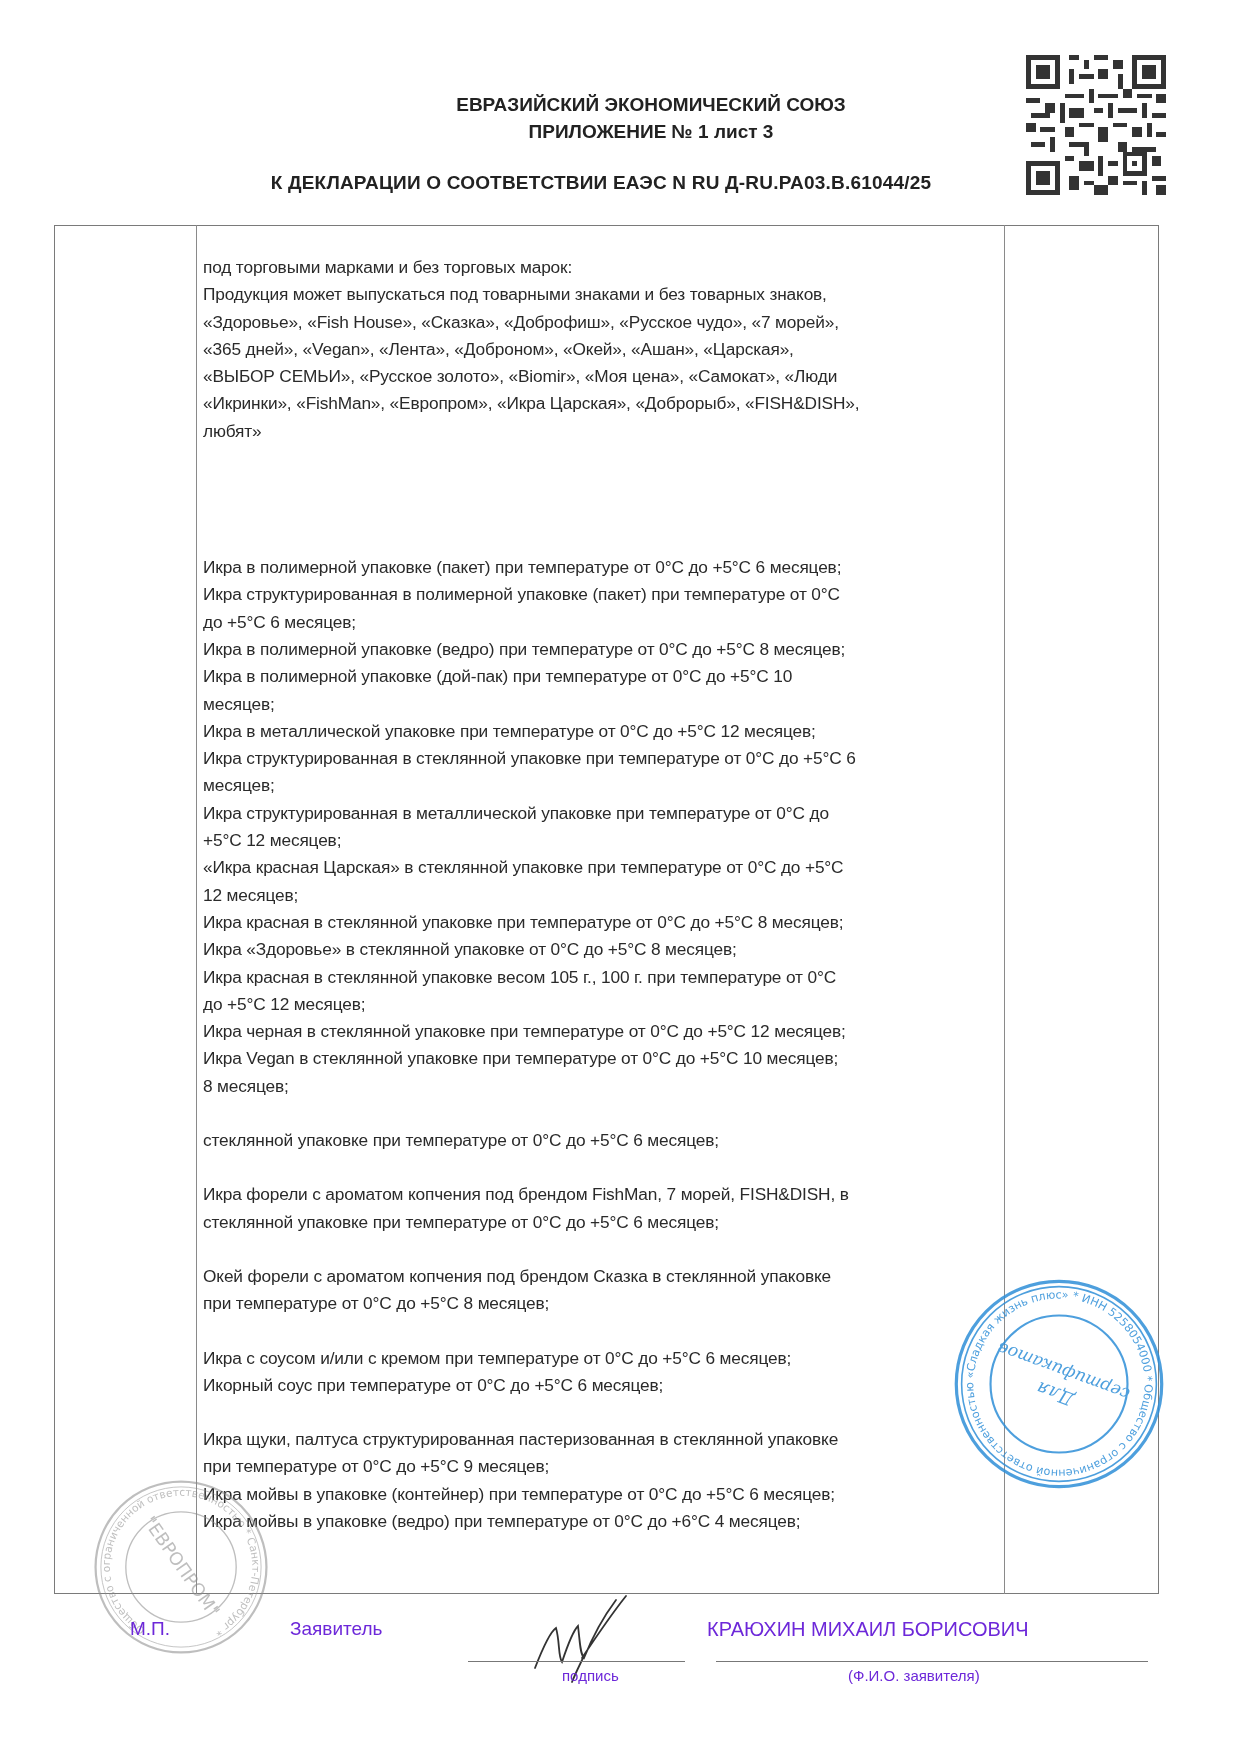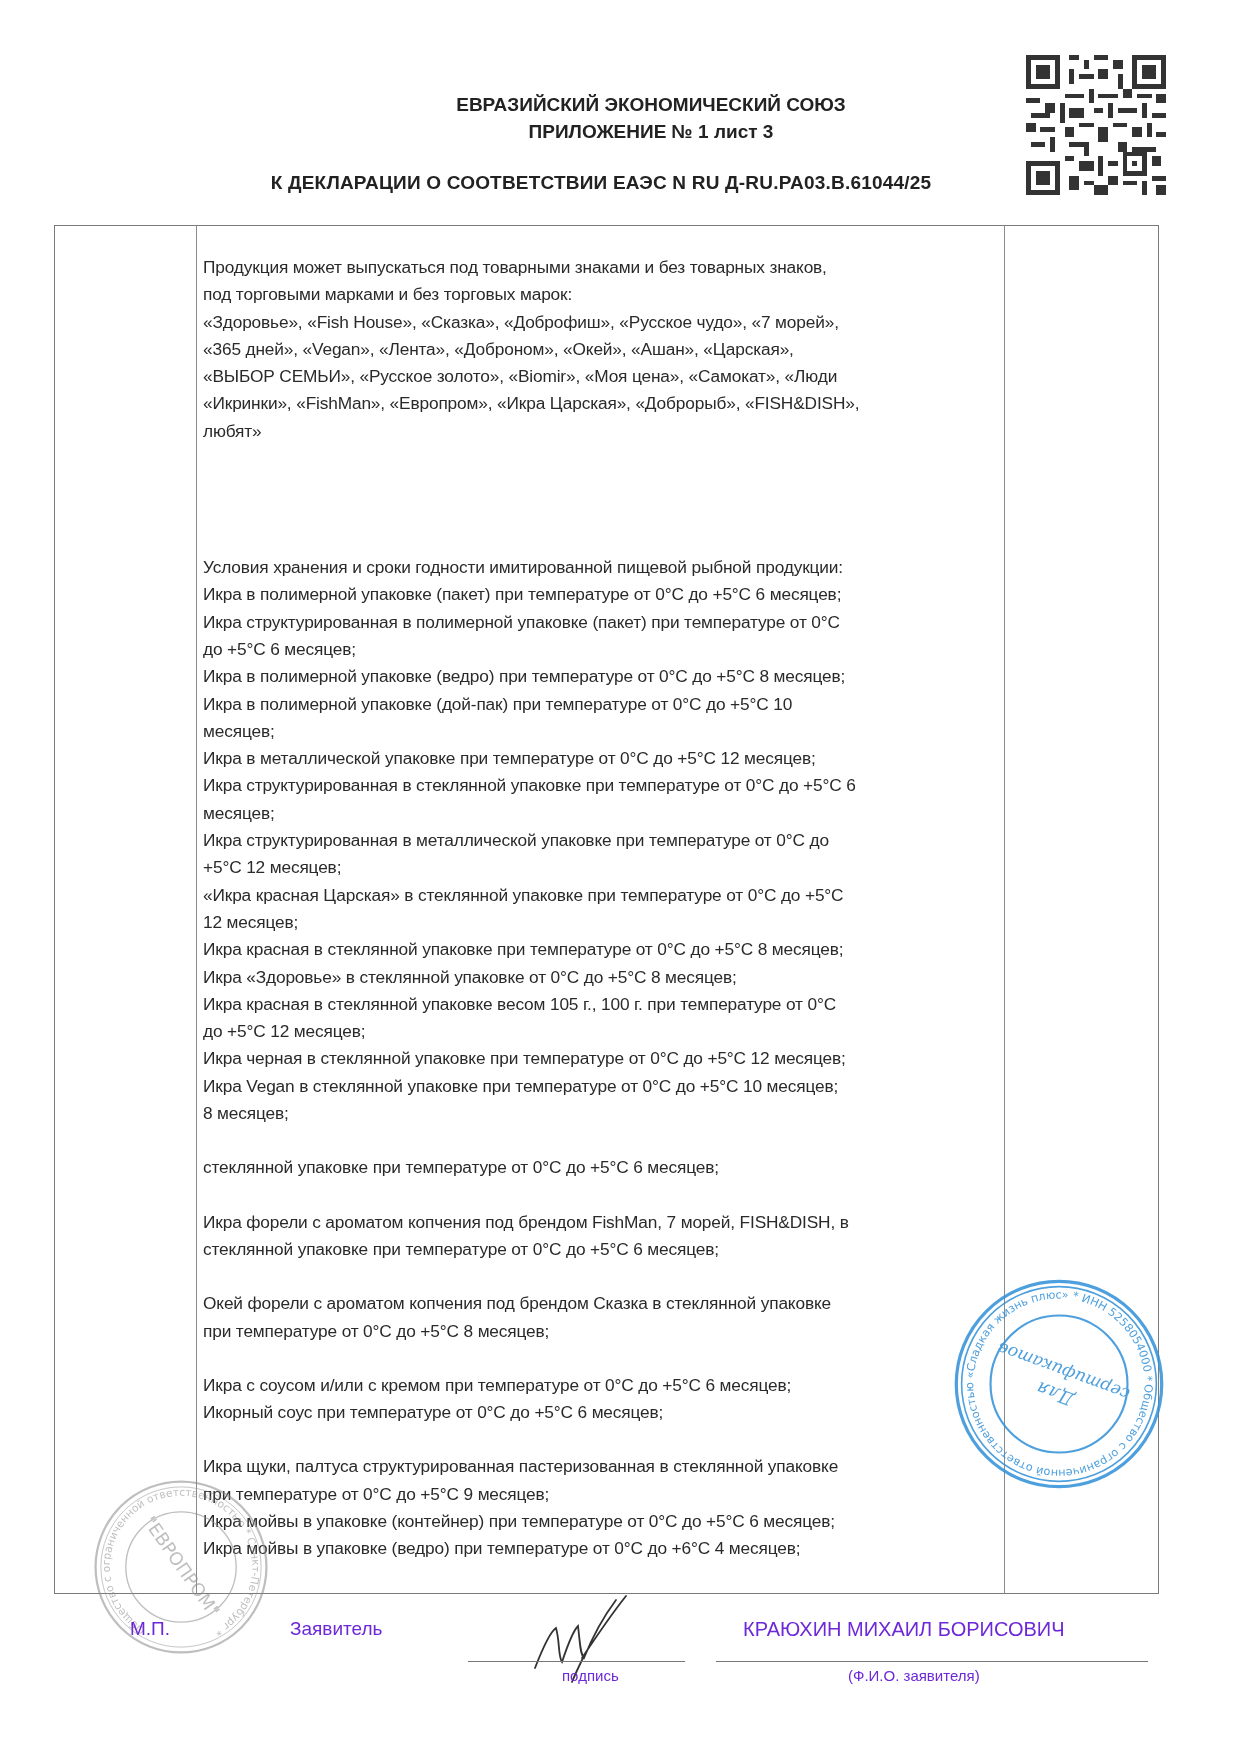--- a/index.html
+++ b/index.html
@@ -24,21 +24,21 @@
   .body-text { position: absolute; left: 203px; top: 254px; width: 800px;
                font-family: "Liberation Sans", sans-serif; font-size: 17.3px;
                line-height: 27.3px; color: #2a2a2a; letter-spacing: -0.15px; }
   .body-text p { margin: 0; }
   .gap-big { height: 109px; }
   .gap { height: 27px; }
 
   .footer { position: absolute; font-family: "Liberation Sans", sans-serif; color: #6d28d9; }
   .mp { left: 130px; top: 1618px; font-size: 19px; }
   .zayav { left: 290px; top: 1618px; font-size: 19px; }
-  .fio { left: 743px; top: 1618px; font-size: 20px; }
+  .fio { left: 707px; top: 1618px; font-size: 20px; }
   .line-sign { position: absolute; left: 468px; top: 1661px; width: 217px; border-top: 1px solid #777; }
   .line-fio { position: absolute; left: 716px; top: 1661px; width: 432px; border-top: 1px solid #777; }
   .lbl-sign { left: 562px; top: 1667px; font-size: 15px; }
   .lbl-fio { left: 848px; top: 1667px; font-size: 15px; }
 
   .stamp-blue { position: absolute; left: 952px; top: 1277px; width: 214px; height: 214px; opacity: 0.85; }
   .stamp-gray { position: absolute; left: 92px; top: 1478px; width: 178px; height: 178px; opacity: 0.55; }
   .signature { position: absolute; left: 520px; top: 1590px; width: 150px; height: 95px; }
 </style>
 </head>
@@ -114,31 +114,30 @@
     <rect x="27" y="27" width="2" height="2"></rect>
   </g>
 </svg>
 
 <div class="frame"></div>
 <div class="col-left"></div>
 <div class="col-right"></div>
 
 <div class="body-text">
   <div>
+    <p>под торговыми марками и без торговых марок:</p>
     <p>Продукция может выпускаться под товарными знаками и без товарных знаков,</p>
-    <p>под торговыми марками и без торговых марок:</p>
     <p>«Здоровье», «Fish House», «Сказка», «Доброфиш», «Русское чудо», «7 морей»,</p>
     <p>«365 дней», «Vegan», «Лента», «Добронoм», «Окей», «Ашан», «Царская»,</p>
     <p>«ВЫБОР СЕМЬИ», «Русское золото», «Biomir», «Моя цена», «Самокат», «Люди</p>
     <p>«Икринки», «FishMan», «Европром», «Икра Царская», «Доброрыб», «FISH&amp;DISH»,</p>
     <p>любят»</p>
   </div>
   <div class="gap-big"></div>
   <div>
-    <p>Условия хранения и сроки годности имитированной пищевой рыбной продукции:</p>
     <p>Икра в полимерной упаковке (пакет) при температуре от 0°С до +5°С 6 месяцев;</p>
     <p>Икра структурированная в полимерной упаковке (пакет) при температуре от 0°С</p>
     <p>до +5°С 6 месяцев;</p>
     <p>Икра в полимерной упаковке (ведро) при температуре от 0°С до +5°С 8 месяцев;</p>
     <p>Икра в полимерной упаковке (дой-пак) при температуре от 0°С до +5°С 10</p>
     <p>месяцев;</p>
     <p>Икра в металлической упаковке при температуре от 0°С до +5°С 12 месяцев;</p>
     <p>Икра структурированная в стеклянной упаковке при температуре от 0°С до +5°С 6</p>
     <p>месяцев;</p>
     <p>Икра структурированная в металлической упаковке при температуре от 0°С до</p>

